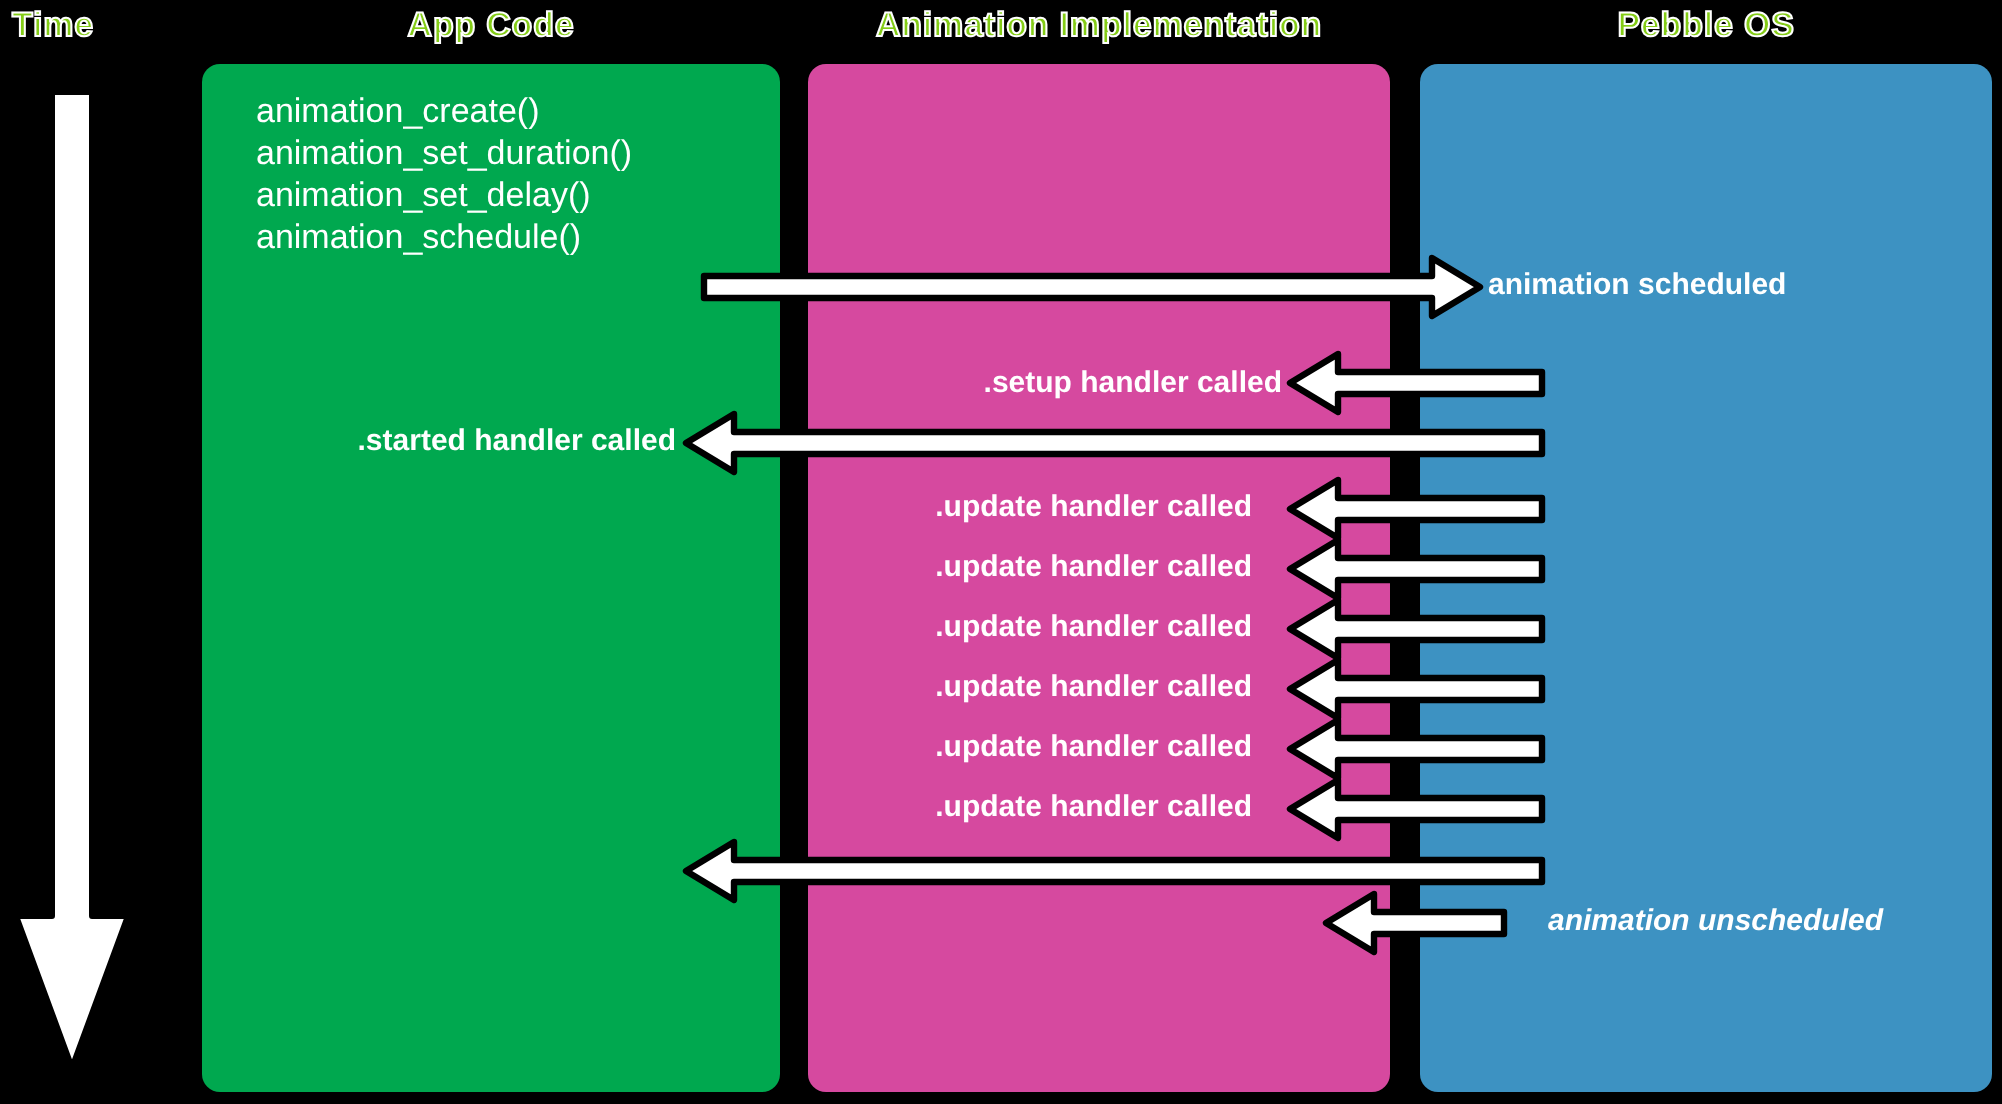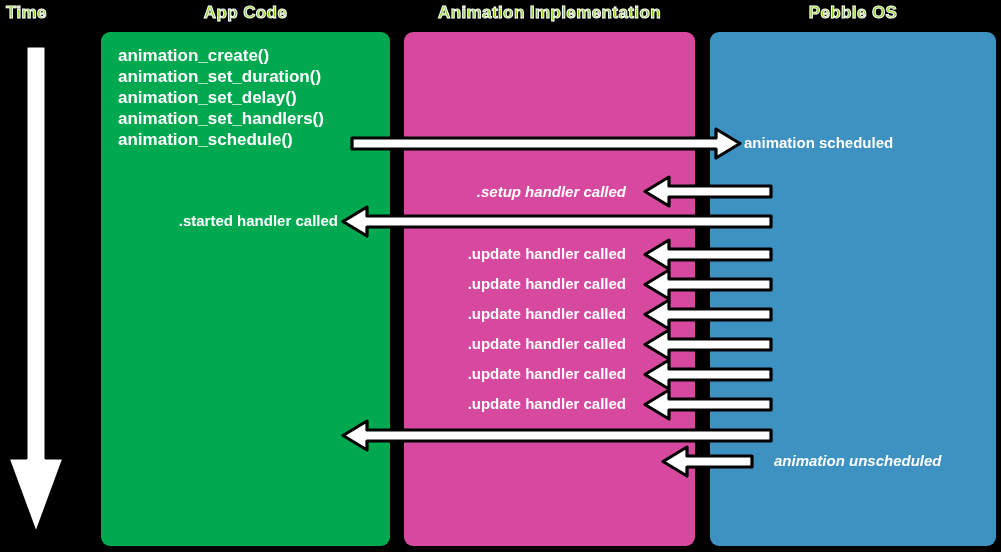--- a/index.html
+++ b/index.html
@@ -68,24 +68,24 @@
     color: #ffffff;
     white-space: nowrap;
     line-height: 20px;
     user-select: none;
   }
   .row-label.right-align { text-align: right; }
 
   
   #app-calls {
     position: absolute;
-    left: 118px;
+    left: 128px;
     top: 45px;
     font-size: 17px;
-    font-weight: bold;
+    font-weight: normal;
     color: #ffffff;
     line-height: 21px;
     white-space: nowrap;
     user-select: none;
   }
   #app-calls div { height: 21px; }
 
   
   #arrow-layer {
     position: absolute;
@@ -111,27 +111,26 @@
   </svg>
 
   <div class="lane" id="lane-app"></div>
   <div class="lane" id="lane-anim"></div>
   <div class="lane" id="lane-os"></div>
 
   <div id="app-calls">
     <div>animation_create()</div>
     <div>animation_set_duration()</div>
     <div>animation_set_delay()</div>
-    <div>animation_set_handlers()</div>
     <div>animation_schedule()</div>
   </div>
 
   <div class="row-label" style="left:744px; top:133px;">animation scheduled</div>
 
-  <div class="row-label right-align" style="left:316px; width:310px; top:182px;font-style:italic;">.setup handler called</div>
+  <div class="row-label right-align" style="left:331px; width:310px; top:182px;">.setup handler called</div>
 
   <div class="row-label right-align" style="left:30px; width:308px; top:211px;">.started handler called</div>
 
   <div class="row-label right-align" style="left:316px; width:310px; top:244px;">.update handler called</div>
   <div class="row-label right-align" style="left:316px; width:310px; top:274px;">.update handler called</div>
   <div class="row-label right-align" style="left:316px; width:310px; top:304px;">.update handler called</div>
   <div class="row-label right-align" style="left:316px; width:310px; top:334px;">.update handler called</div>
   <div class="row-label right-align" style="left:316px; width:310px; top:364px;">.update handler called</div>
   <div class="row-label right-align" style="left:316px; width:310px; top:394px;">.update handler called</div>
 

